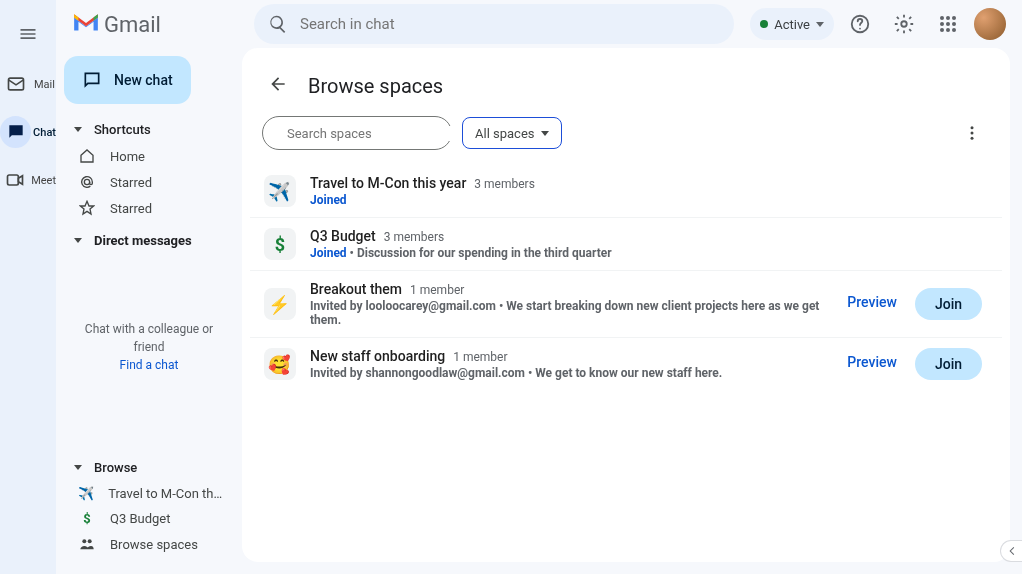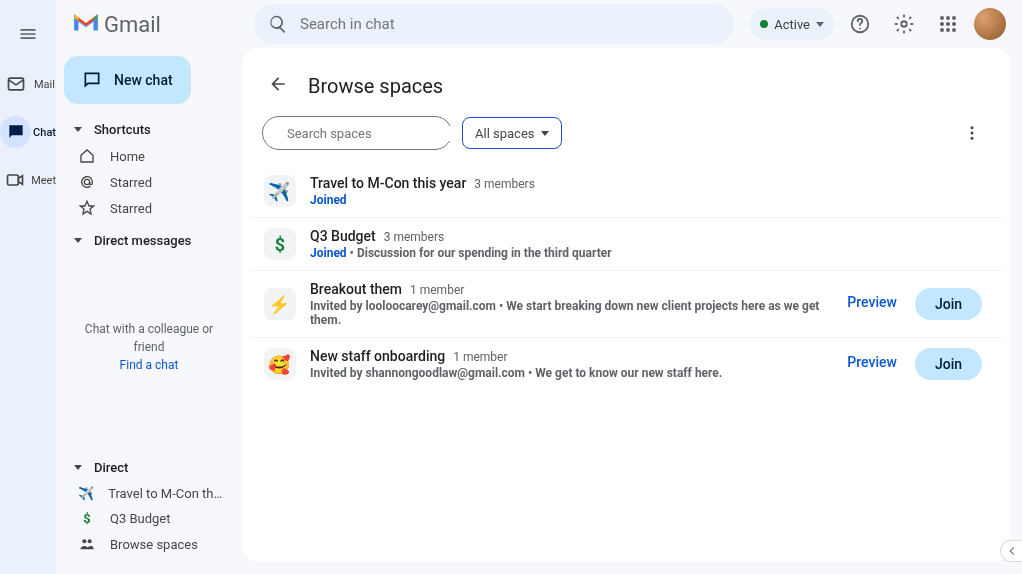--- a/index.html
+++ b/index.html
@@ -187,35 +187,35 @@
   </div>
   <div class="side-item">
     <span class="sicon">
         <svg width="16" height="16" viewBox="0 0 24 24" fill="none" stroke="#444746" stroke-width="2">
           <path d="M12 2l3 7h7l-5.5 4.5L18 21l-6-4-6 4 1.5-7.5L2 9h7z"></path>
         </svg>
       </span>
     <span>Starred</span>
   </div>
 
-  <div class="side-section-header" style="margin-top:6px;">
+  <div class="side-section-header" style="margin-top:6px;font-weight:bold;">
     <span class="caret"></span>
     <span>Direct messages</span>
   </div>
 
   <div class="side-hint" style="margin-top:56px;">
     <span>Chat with a colleague or friend</span><br>
     <a>Find a chat</a>
   </div>
 
   <div class="side-spacer"></div>
 
   <div class="side-section-header" style="margin-top:30px;">
     <span class="caret"></span>
-    <span>Direct</span>
+    <span>Browse</span>
   </div>
   <div class="side-item">
     <span class="sicon">✈️</span>
     <span class="ellipsis-truncate">Travel to M-Con this y...</span>
   </div>
   <div class="side-item">
     <span class="sicon" style="color:#188038; font-weight:bold;">$</span>
     <span>Q3 Budget</span>
   </div>
   <div class="side-item">

